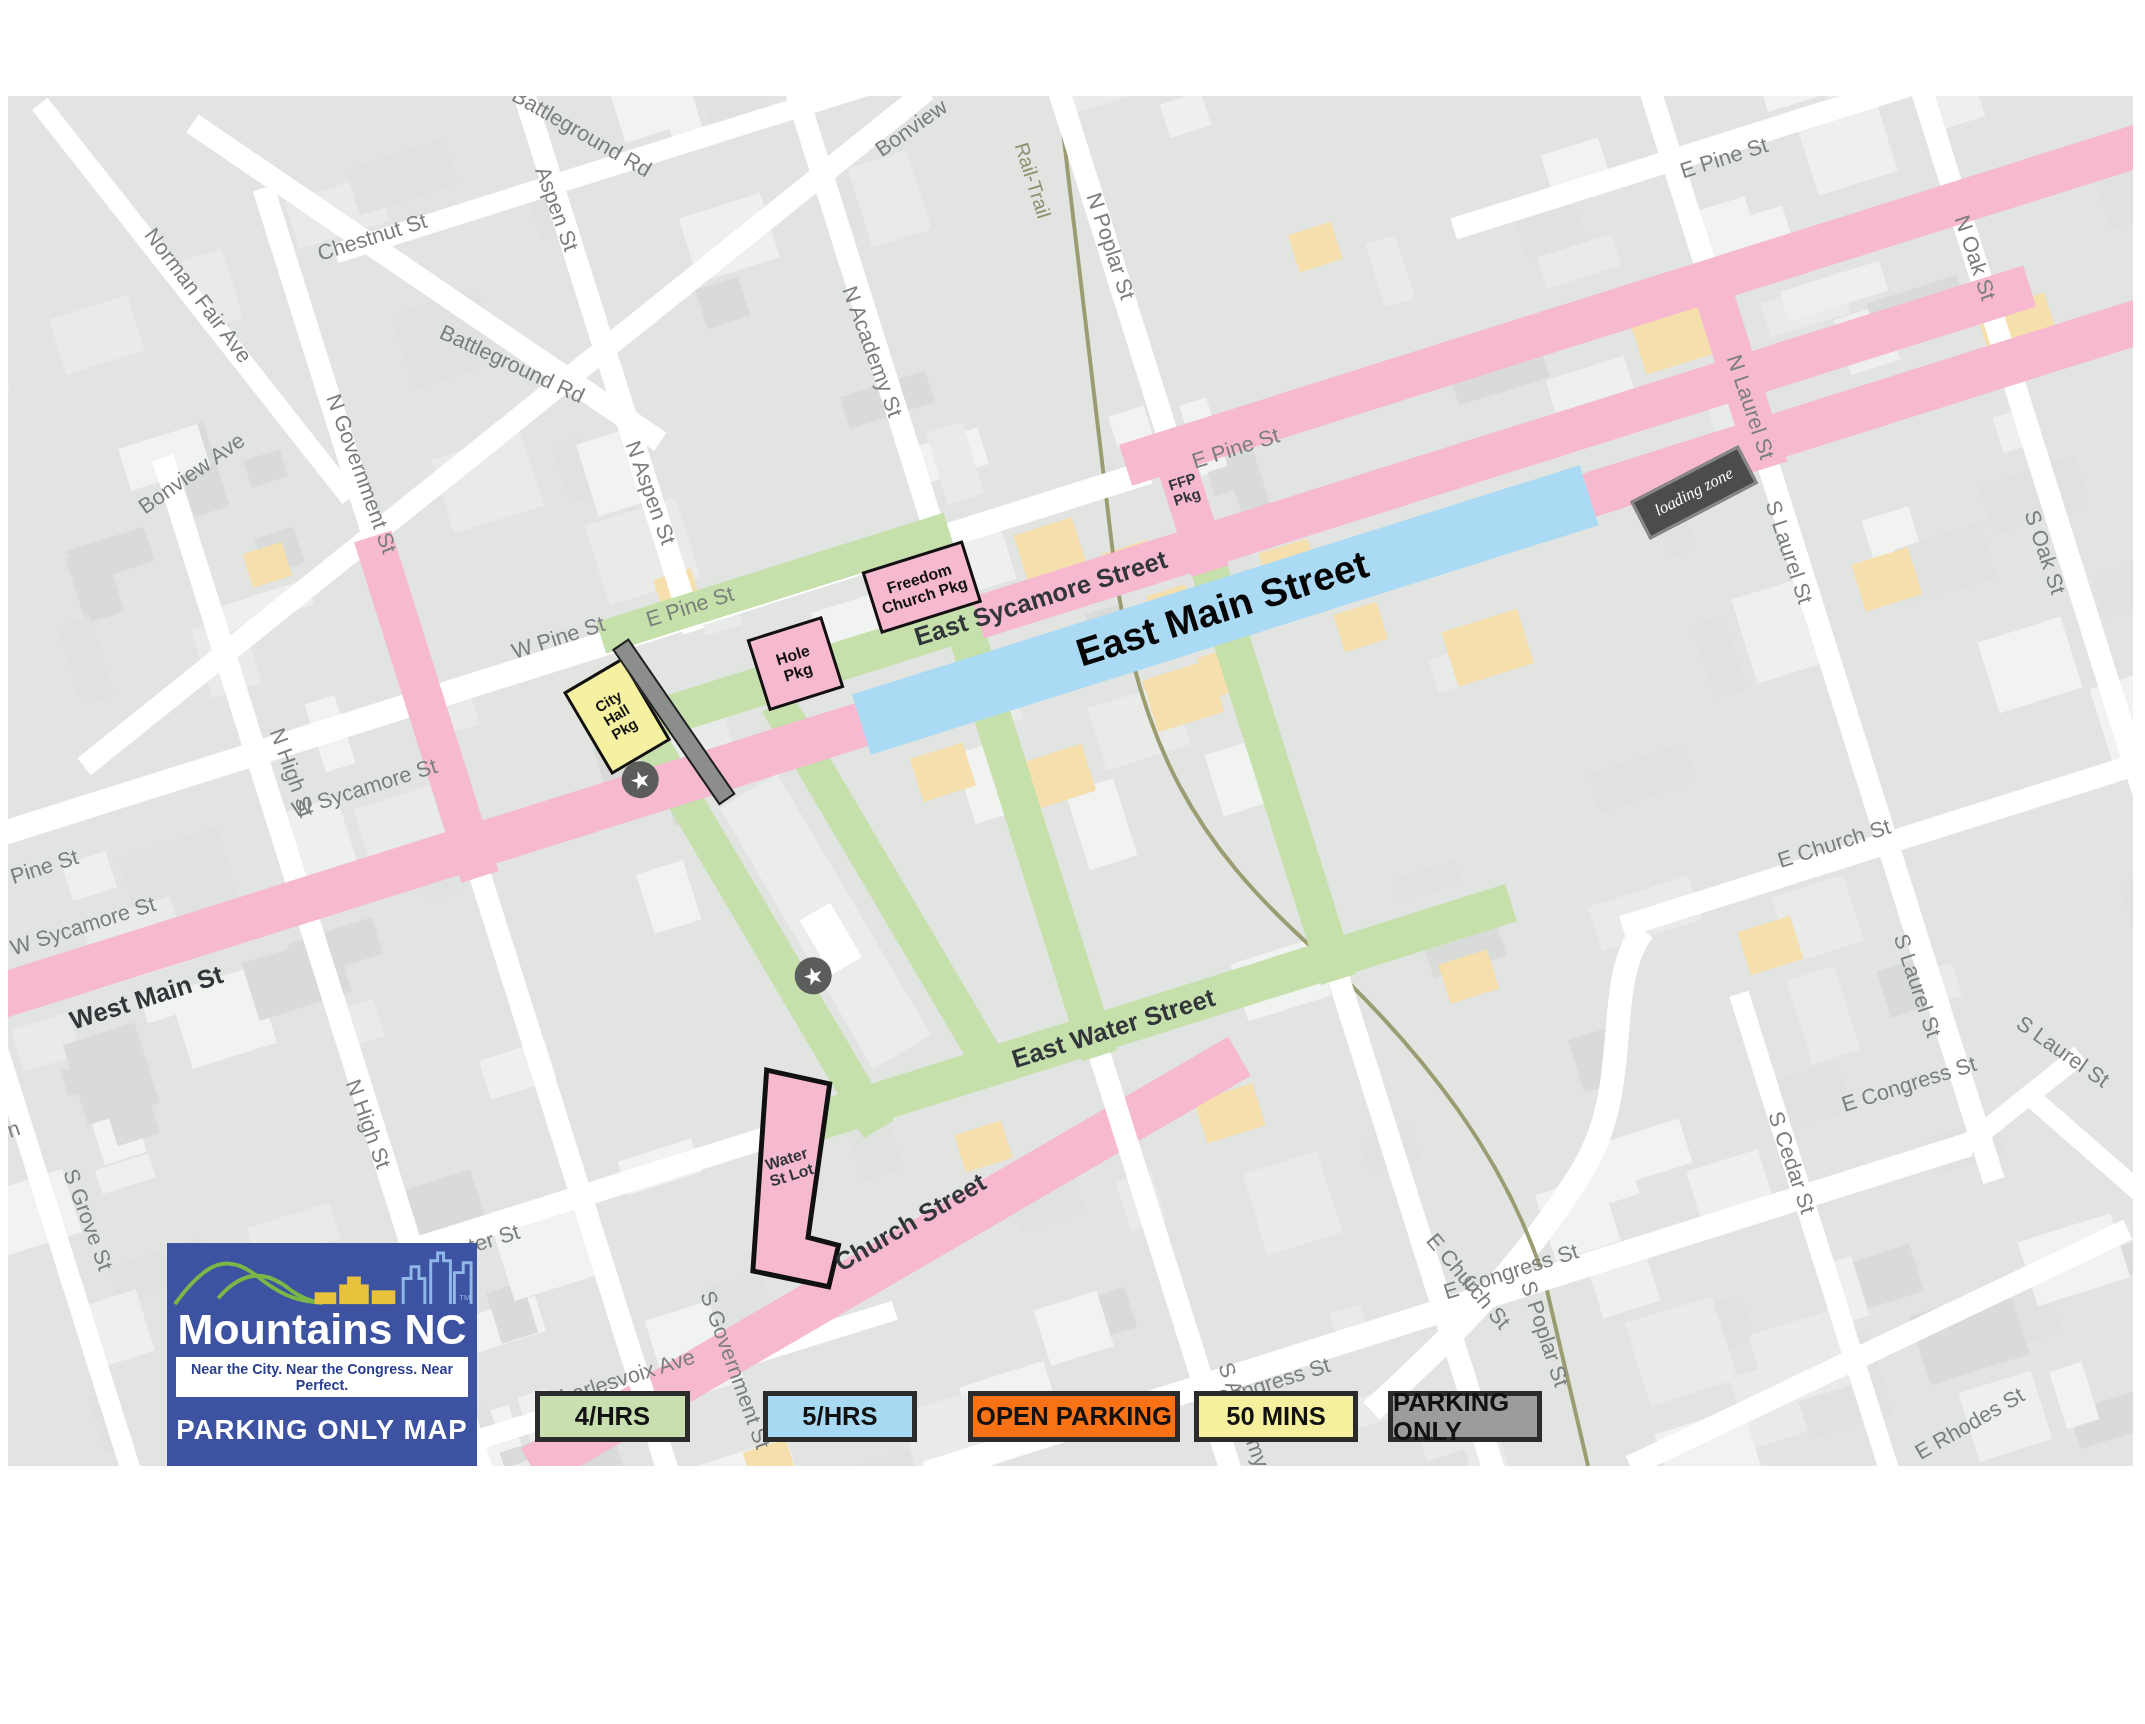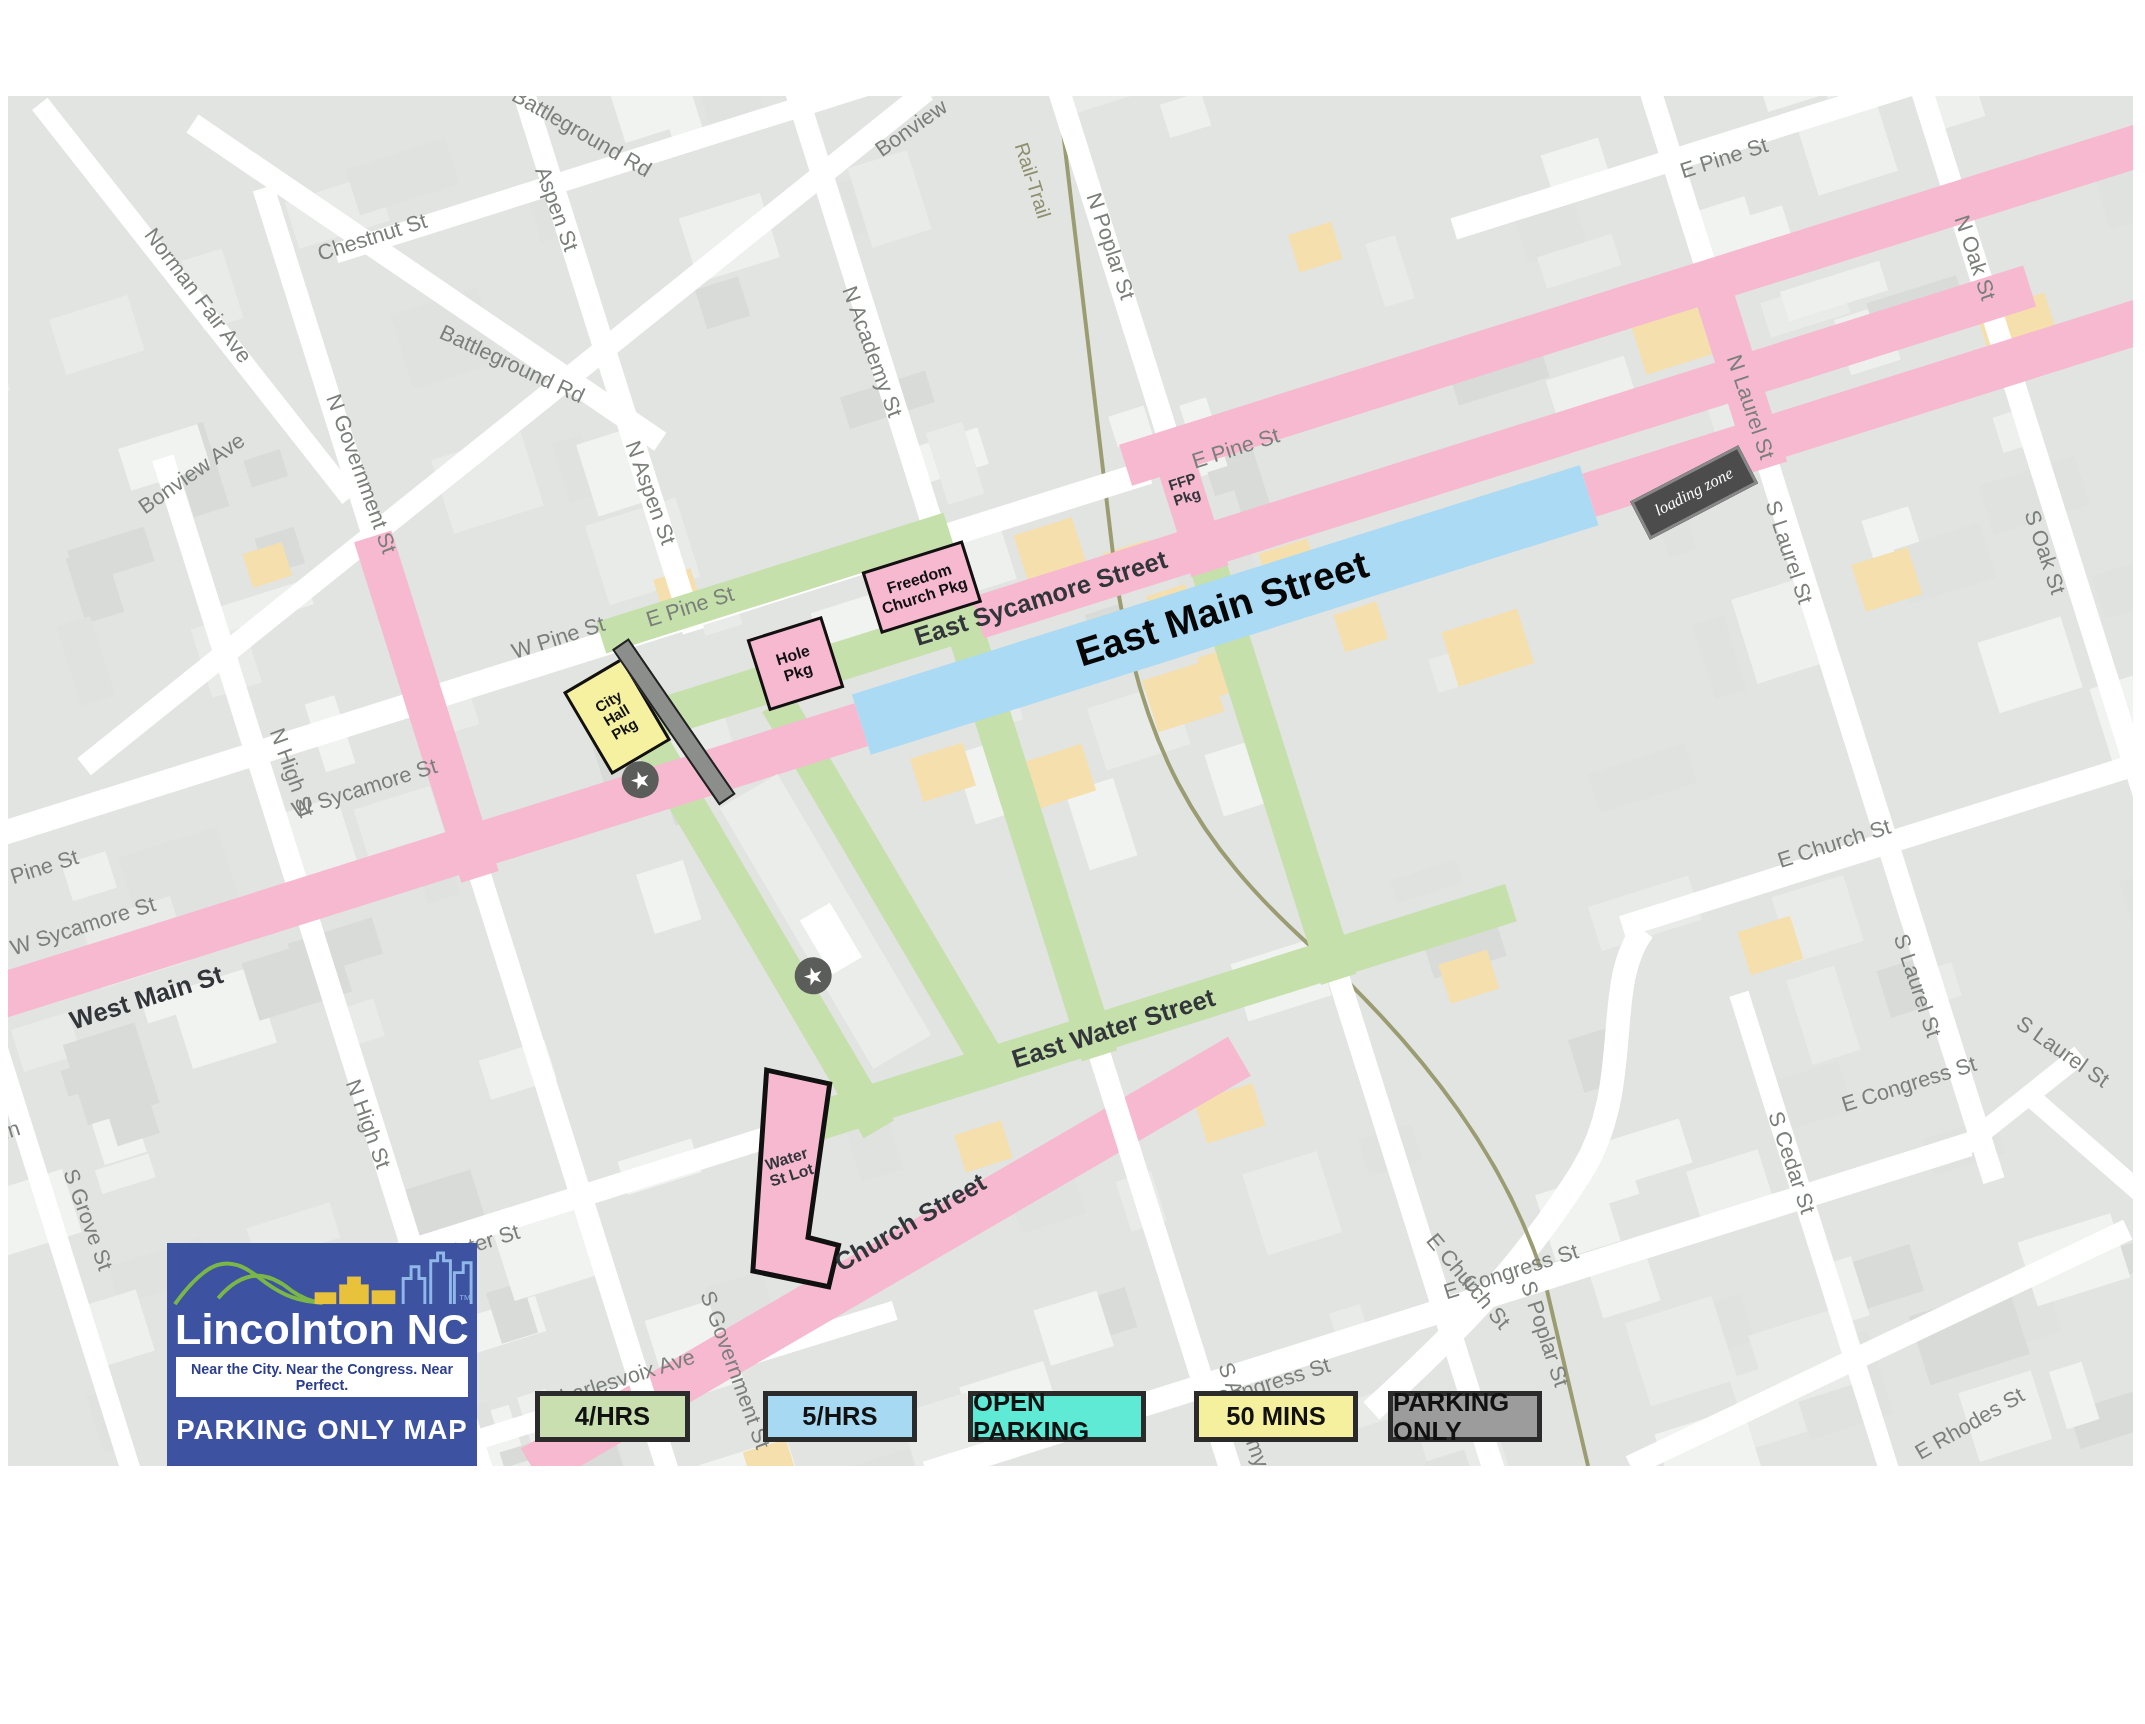--- a/index.html
+++ b/index.html
@@ -358,21 +358,21 @@
     </div>
 </div>
 
 <div id="legend">
     <div class="leg" style="left: 535px; top: 1391px; width: 155px; height: 51px; background: rgb(201, 223, 176);">
       <span>4/HRS</span>
     </div>
     <div class="leg" style="left: 763px; top: 1391px; width: 154px; height: 51px; background: rgb(168, 217, 242);">
       <span>5/HRS</span>
     </div>
-    <div class="leg" style="left: 968px; top: 1391px; width: 178px; height: 51px; background: #5eead4;">
+    <div class="leg" style="left: 968px; top: 1391px; width: 212px; height: 51px; background: #f97316;">
       <span>OPEN PARKING</span>
     </div>
     <div class="leg" style="left: 1194px; top: 1391px; width: 164px; height: 51px; background: rgb(245, 240, 158);">
       <span>50 MINS</span>
     </div>
     <div class="leg" style="left: 1388px; top: 1391px; width: 154px; height: 51px; background: rgb(156, 156, 156);">
       <span>PARKING ONLY</span>
     </div>
   </div>
 
@@ -386,17 +386,17 @@
       <rect x="183" y="34" width="14" height="10"></rect>
         <rect x="208" y="48" width="24" height="14"></rect>
     </g>
     <g fill="none" stroke="#8fb8e8" stroke-width="3">
       <path d="M240,62 V36 h8 V24 h8 V36 h6 V62"></path>
       <path d="M268,62 V18 h7 V10 h6 V18 h7 V62"></path>
       <path d="M292,62 V30 h9 V20 h8 V62"></path>
     </g>
     <text x="297" y="58" fill="#8fb8e8" font-size="8">TM</text>
   </svg>
-  <div class="title">Lincolnton NC</div>
+  <div class="title">Mountains NC</div>
   <div class="strip">Near the City. Near the Congress. Near Perfect.</div>
   <div class="sub">PARKING ONLY MAP</div>
 </div>
 
 
 </body></html>

